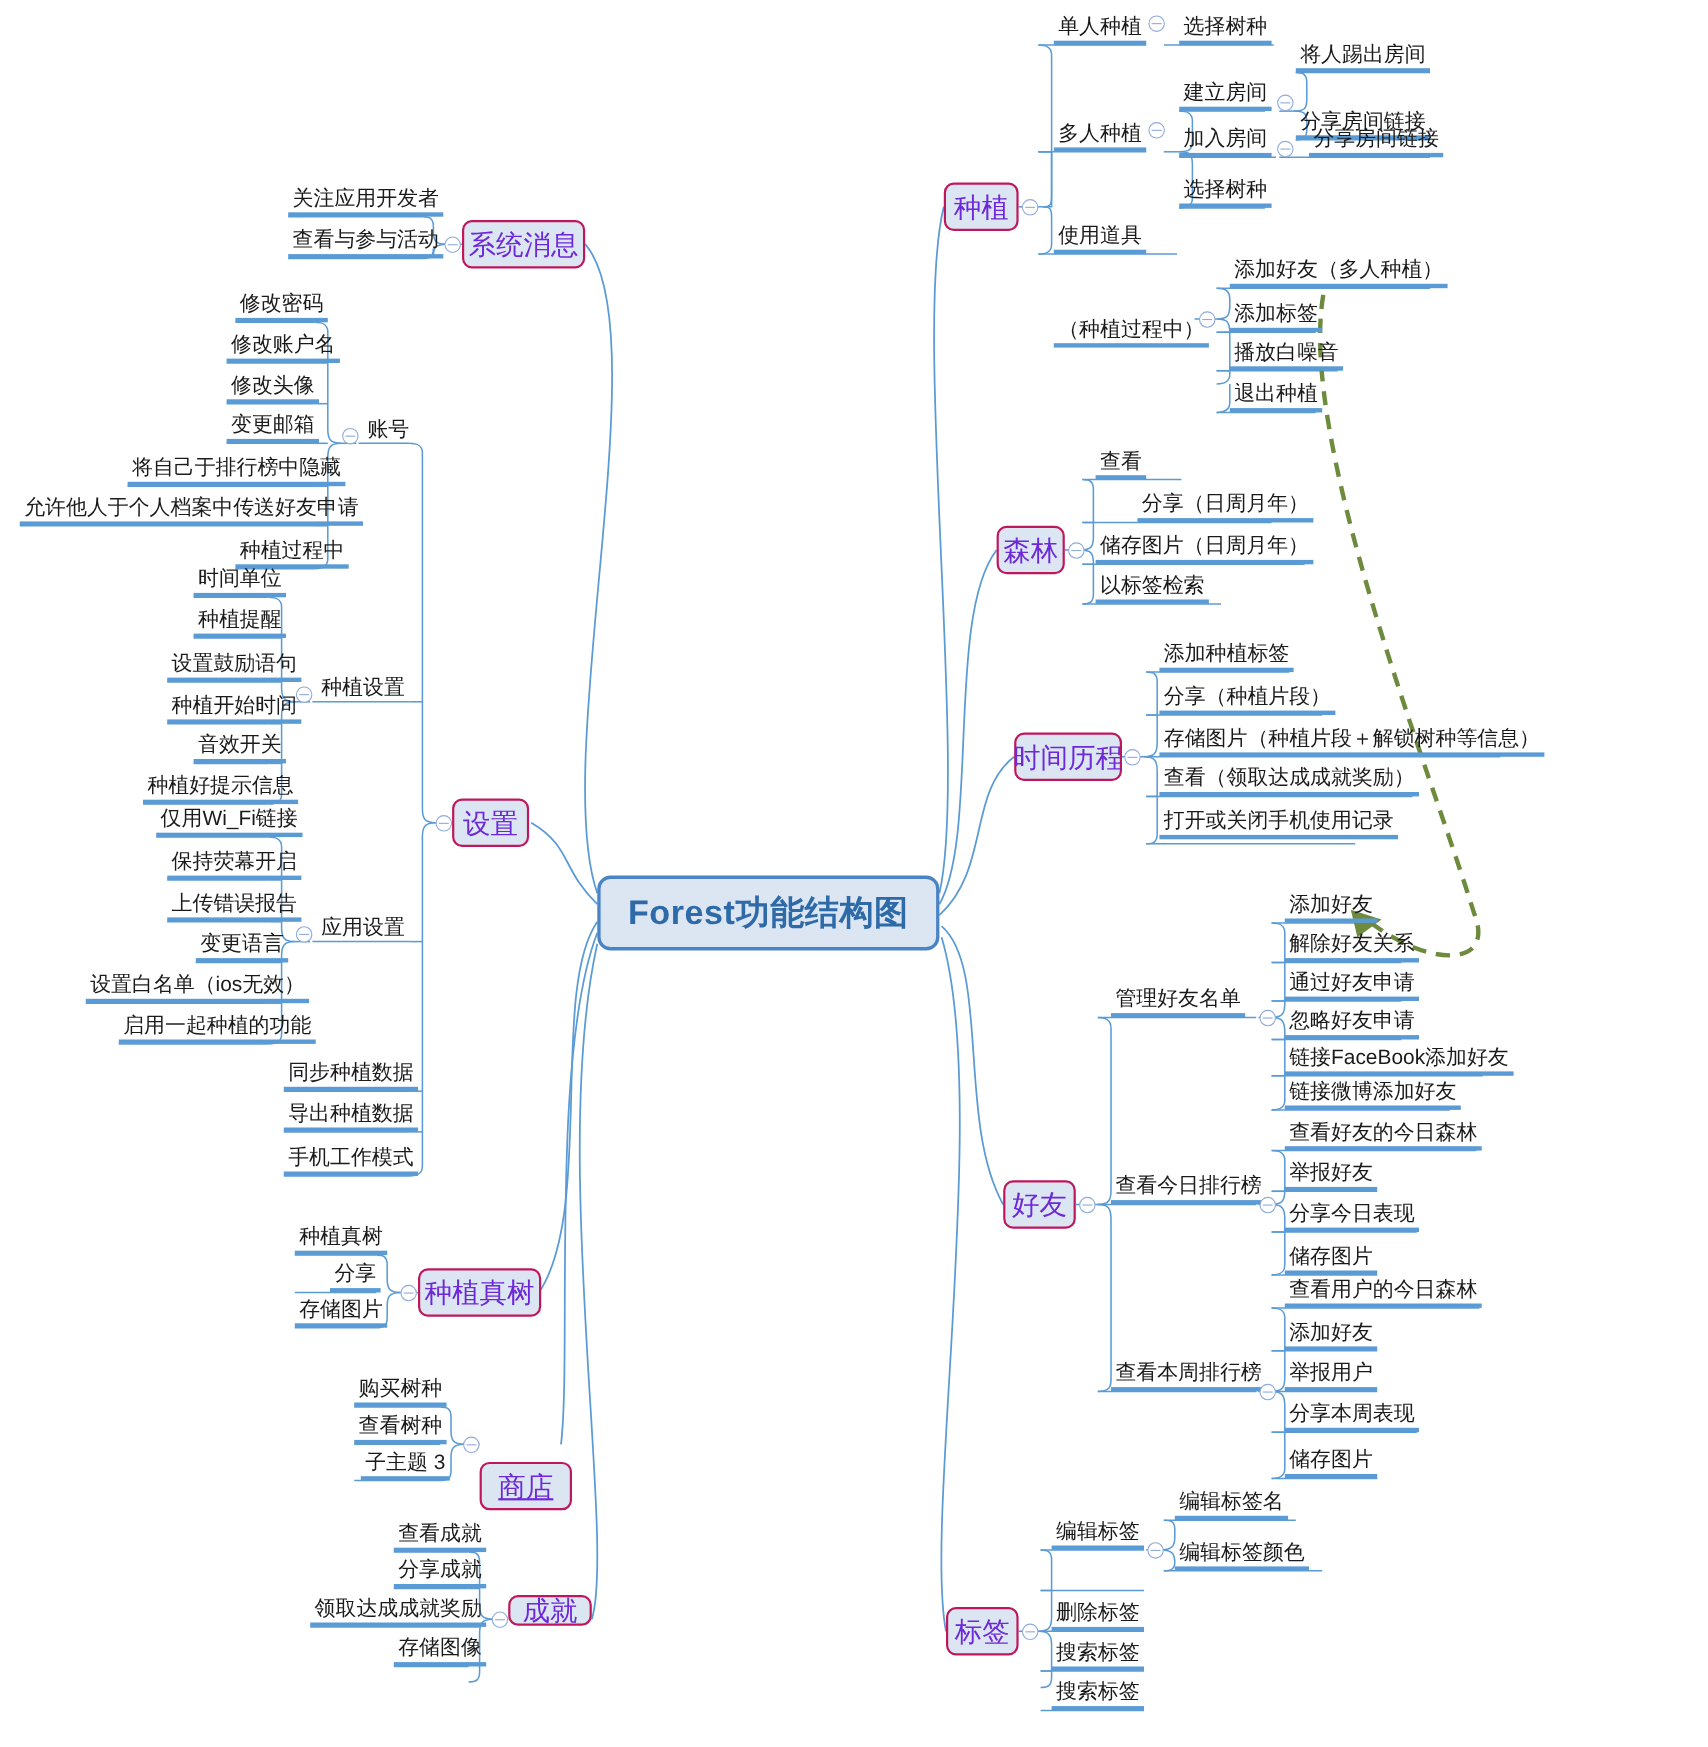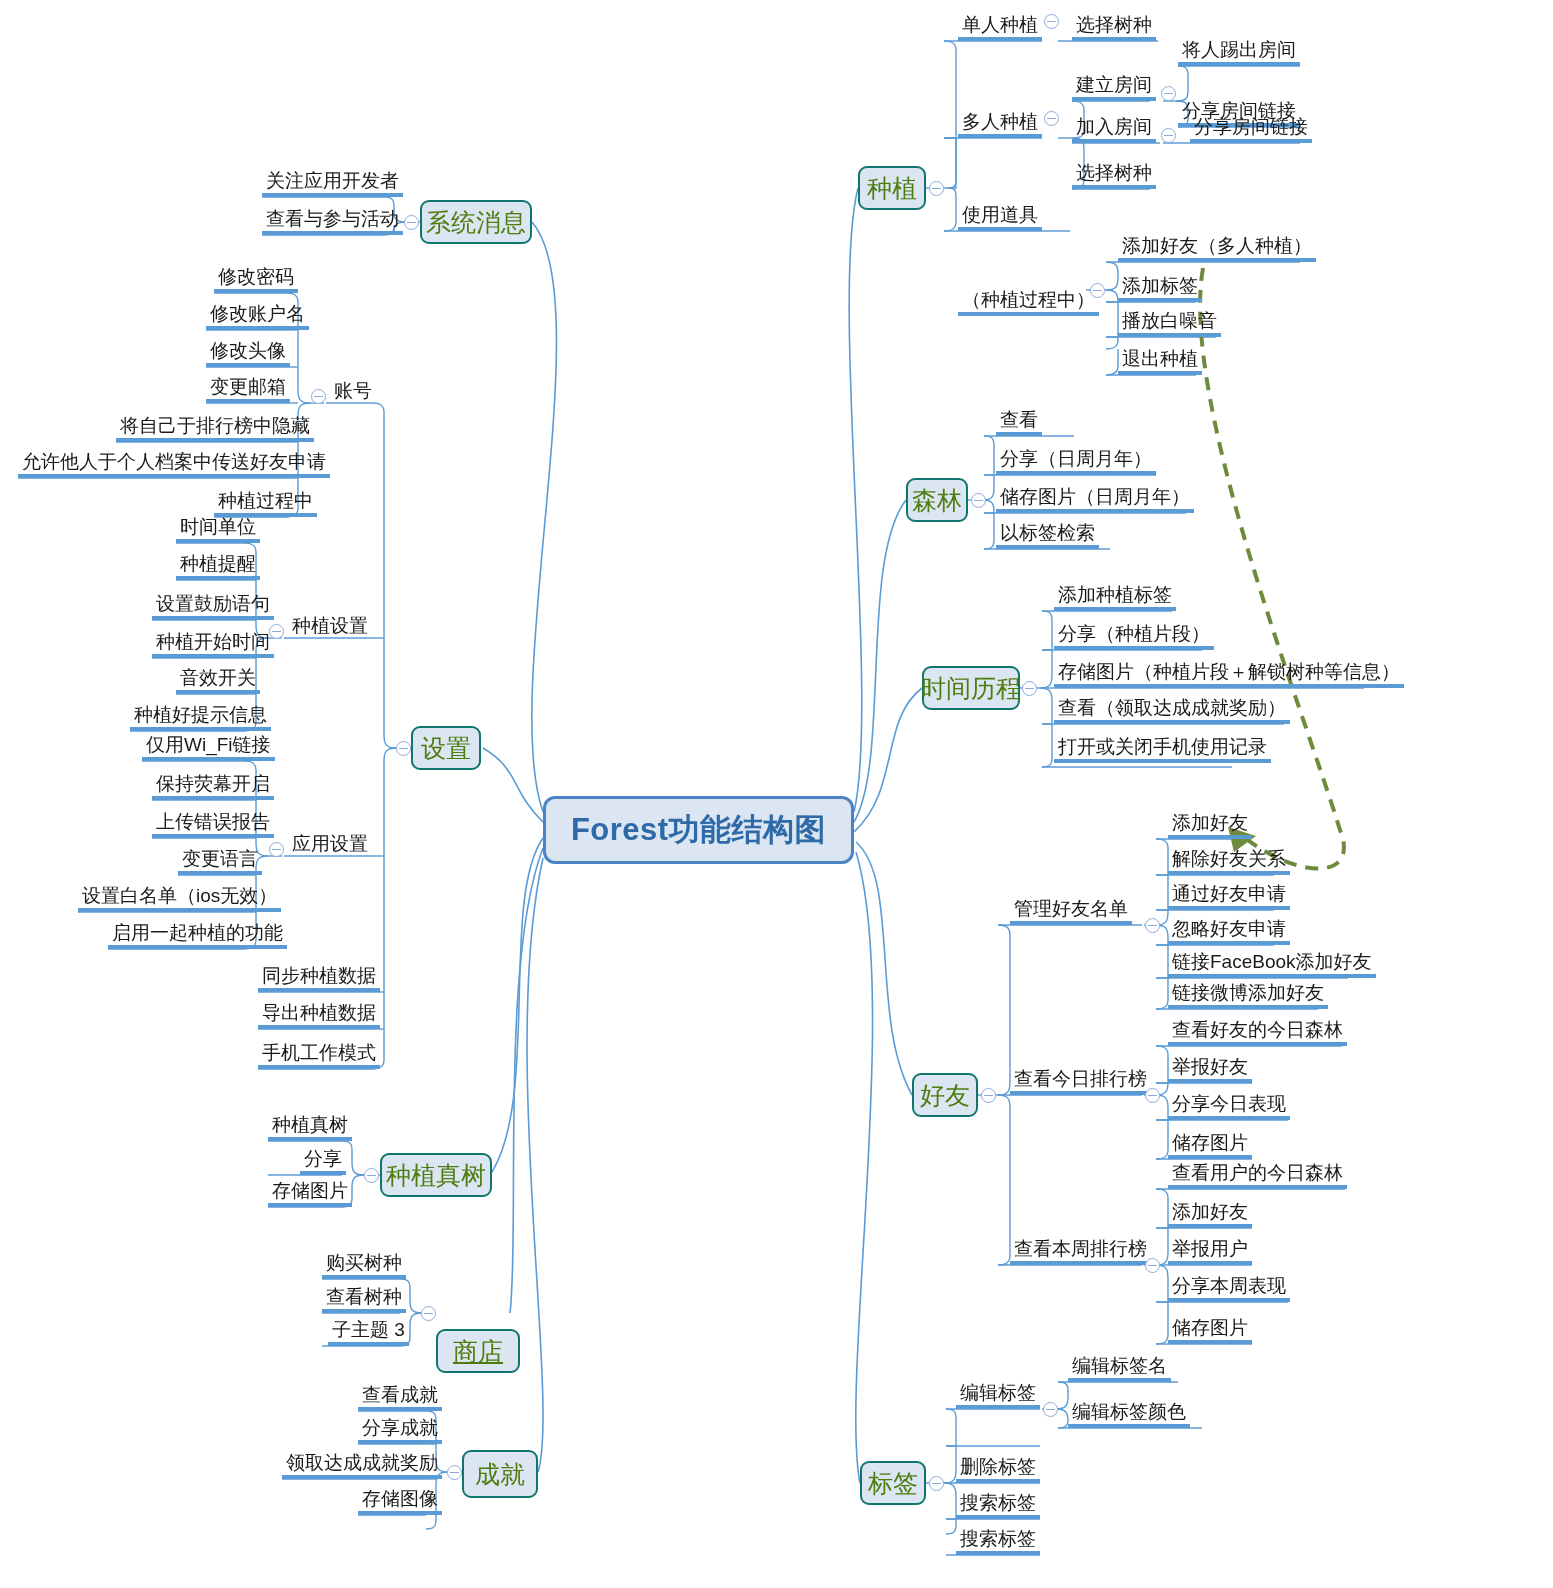--- a/index.html
+++ b/index.html
@@ -8,22 +8,22 @@
   #stage{position:absolute;left:0;top:0;width:1553px;height:1588px;}
   svg#links{position:absolute;left:0;top:0;width:1553px;height:1588px;pointer-events:none;}
 
   
   .node{position:absolute;white-space:nowrap;color:#1a1a1a;font-size:19px;line-height:1;}
   .node .txt{display:block;padding:0 4px 3px 4px;}
   .node.ul .txt{border-bottom:4px solid #5b9bd5;}
   .node.r{transform:translateY(-100%);}
 
   
-  .box{position:absolute;background:#dce6f2;border:2px solid #0f766e;border-radius:9px;
-       display:flex;align-items:center;justify-content:center;color:#4d7c0f;
+  .box{position:absolute;background:#dce6f2;border:2px solid #be185d;border-radius:9px;
+       display:flex;align-items:center;justify-content:center;color:#6d28d9;
        font-size:25px;white-space:nowrap;box-sizing:border-box;}
 
   
   #root{position:absolute;left:543px;top:796px;width:311px;height:68px;
         background:#dce6f2;border:3px solid #4a84c4;border-radius:12px;
         display:flex;align-items:center;justify-content:center;
         color:#2e6aa8;font-size:31px;font-weight:bold;letter-spacing:.5px;box-sizing:border-box;}
 
   
   .tog{position:absolute;width:15px;height:15px;border:1px solid #8faadc;border-radius:50%;
@@ -328,21 +328,21 @@
   <span class="txt">退出种植</span>
     </div>
 
 <div class="box" style="left:906px;top:478px;width:62px;height:44px;">
   <span>森林</span>
 </div>
 <div class="tog" style="left:971px;top:493px;"></div>
 <div class="node ul r" style="left:996px;top:436px;">
   <span class="txt">查看</span>
     </div>
-<div class="node ul r" style="left:996px;top:475px;">
+<div class="node ul r" style="left:996px;top:475px;padding-left:38px;">
   <span class="txt">分享（日周月年）</span>
     </div>
 <div class="node ul r" style="left:996px;top:513px;">
   <span class="txt">储存图片（日周月年）</span>
     </div>
 <div class="node ul r" style="left:996px;top:549px;">
   <span class="txt">以标签检索</span>
     </div>
 
 <div class="box" style="left:922px;top:666px;width:98px;height:44px;">
@@ -573,21 +573,21 @@
 <div class="node ul r" style="left:322px;top:1279px;">
   <span class="txt">购买树种</span>
     </div>
 <div class="node ul r" style="left:322px;top:1313px;">
   <span class="txt">查看树种</span>
     </div>
 <div class="node ul r" style="left:328px;top:1346px;">
   <span class="txt">子主题 3</span>
     </div>
 
-<div class="box" style="left:462px;top:1450px;width:76px;height:48px;">
+<div class="box" style="left:462px;top:1450px;width:76px;height:28px;">
   <span>成就</span>
 </div>
 <div class="tog" style="left:447px;top:1465px;"></div>
 <div class="node ul r" style="left:358px;top:1411px;">
   <span class="txt">查看成就</span>
     </div>
 <div class="node ul r" style="left:358px;top:1444px;">
   <span class="txt">分享成就</span>
     </div>
 <div class="node ul r" style="left:282px;top:1479px;">

